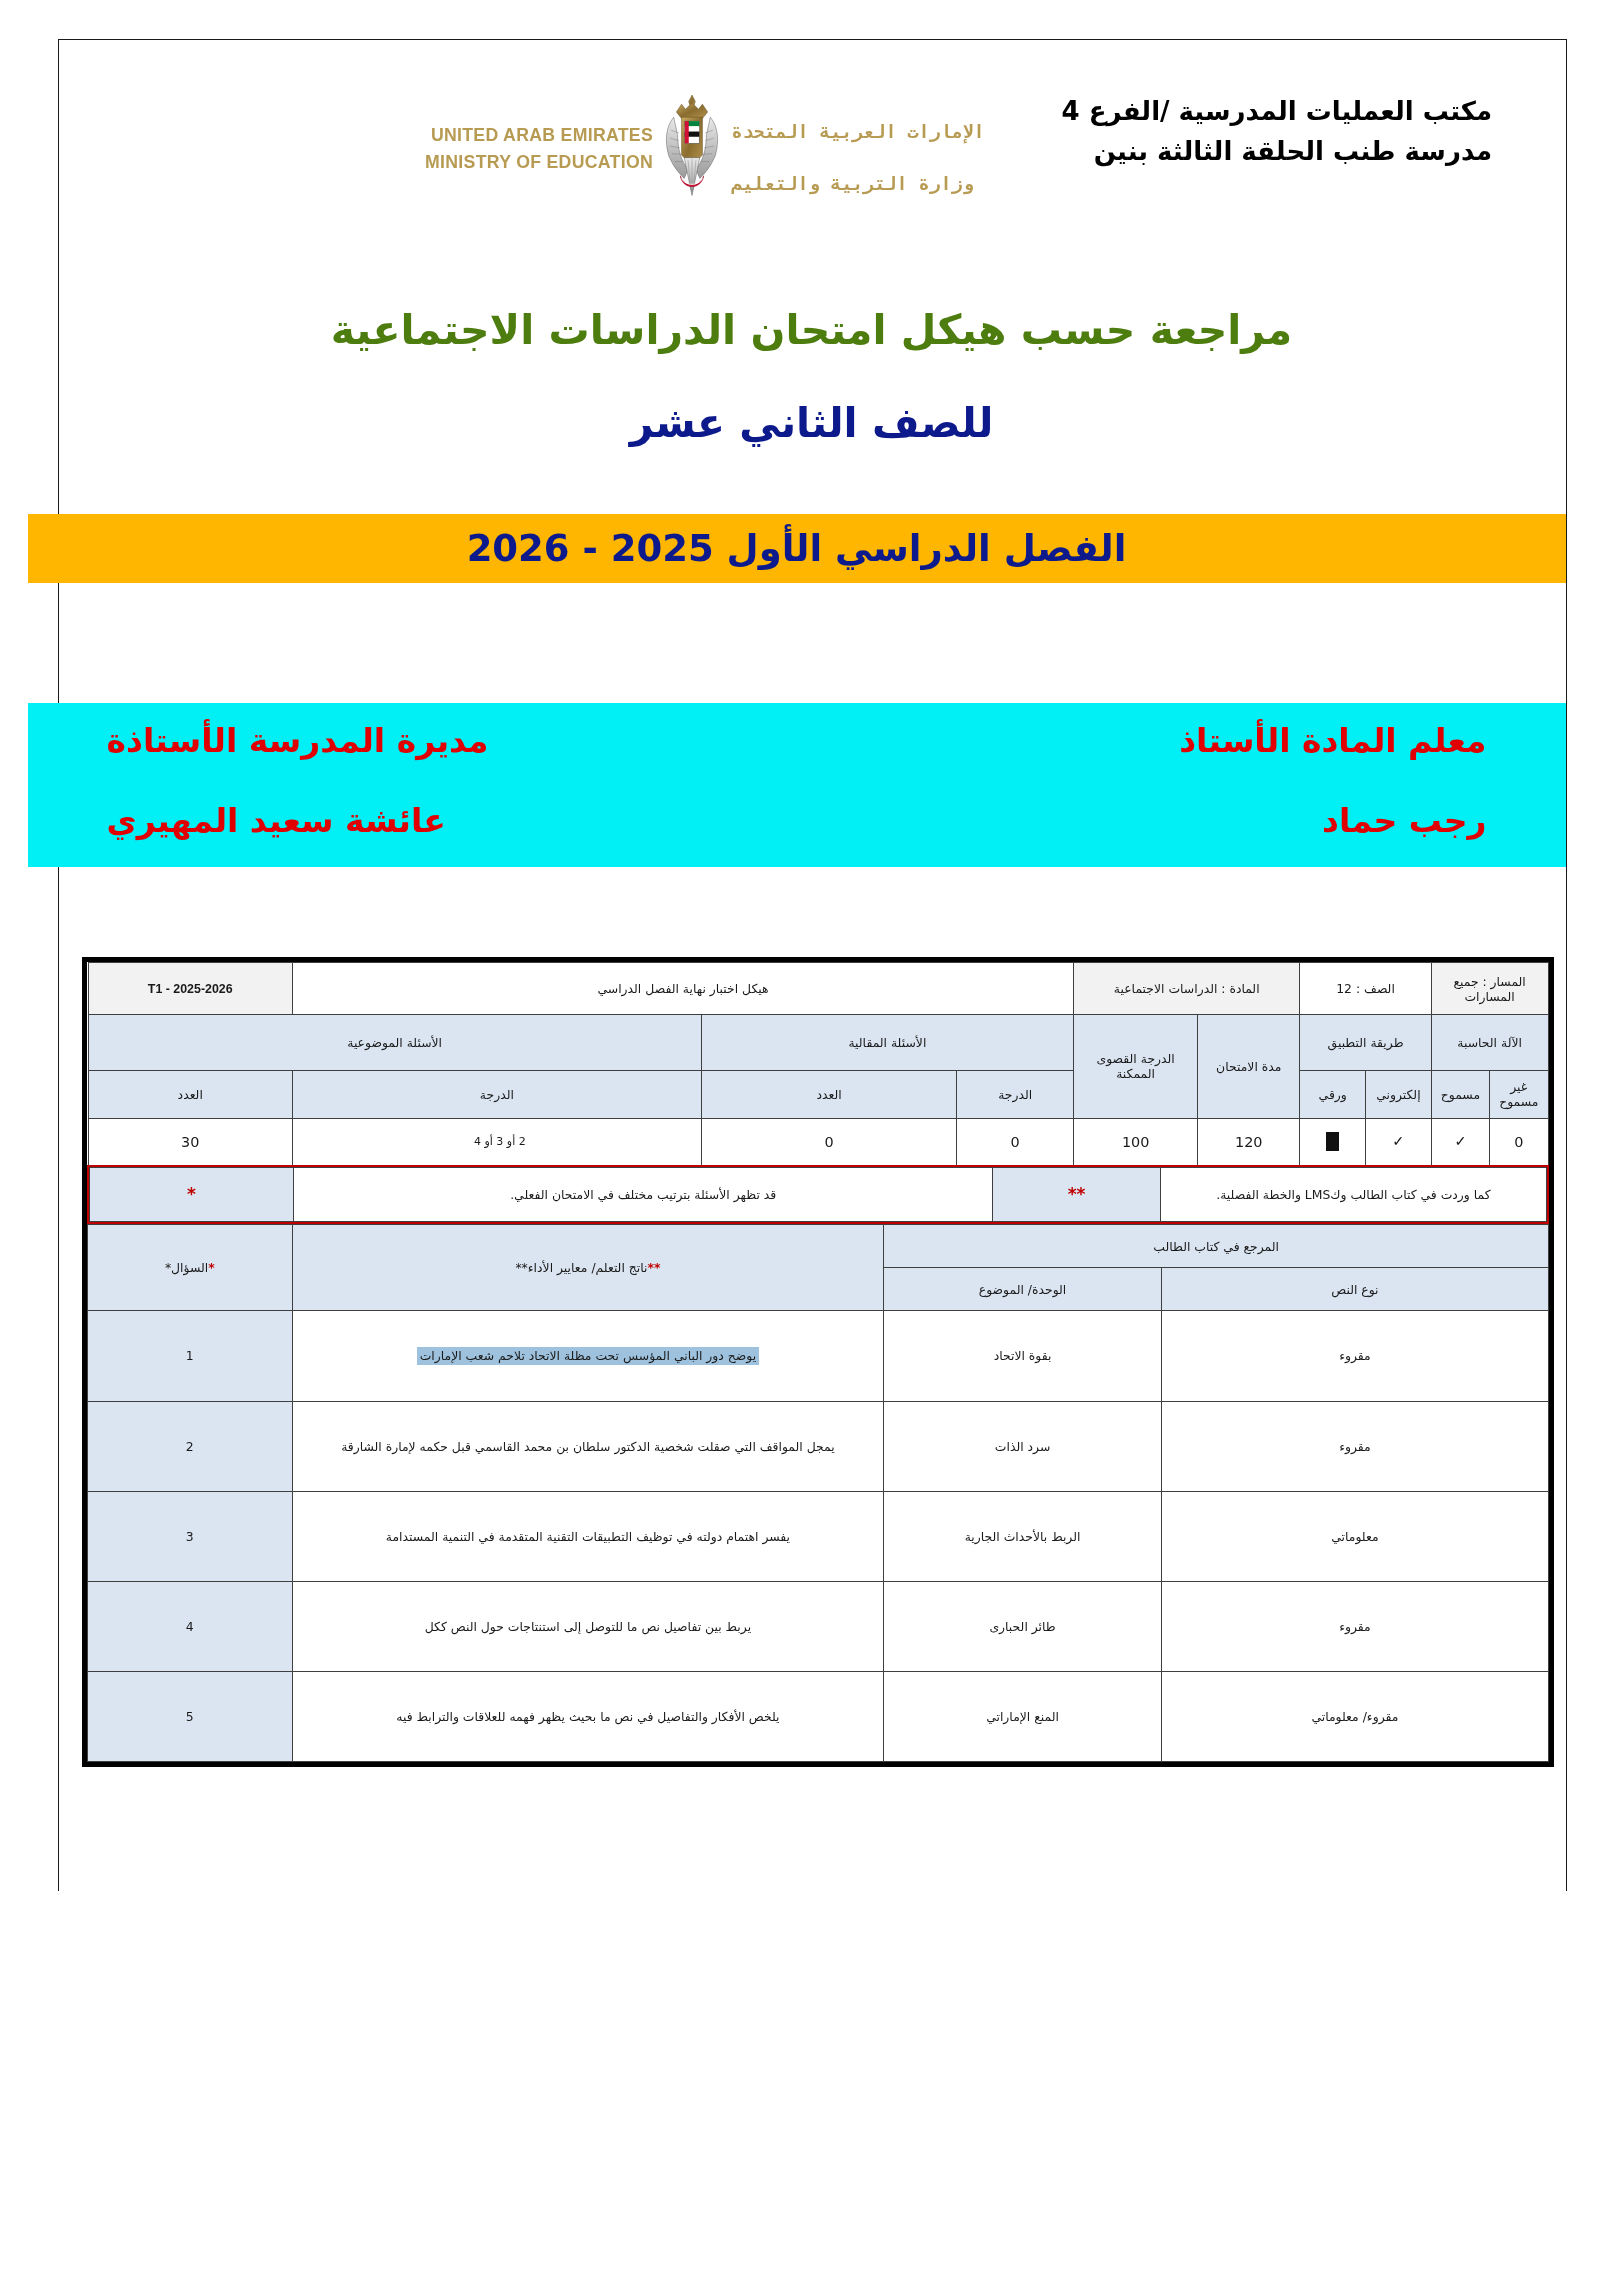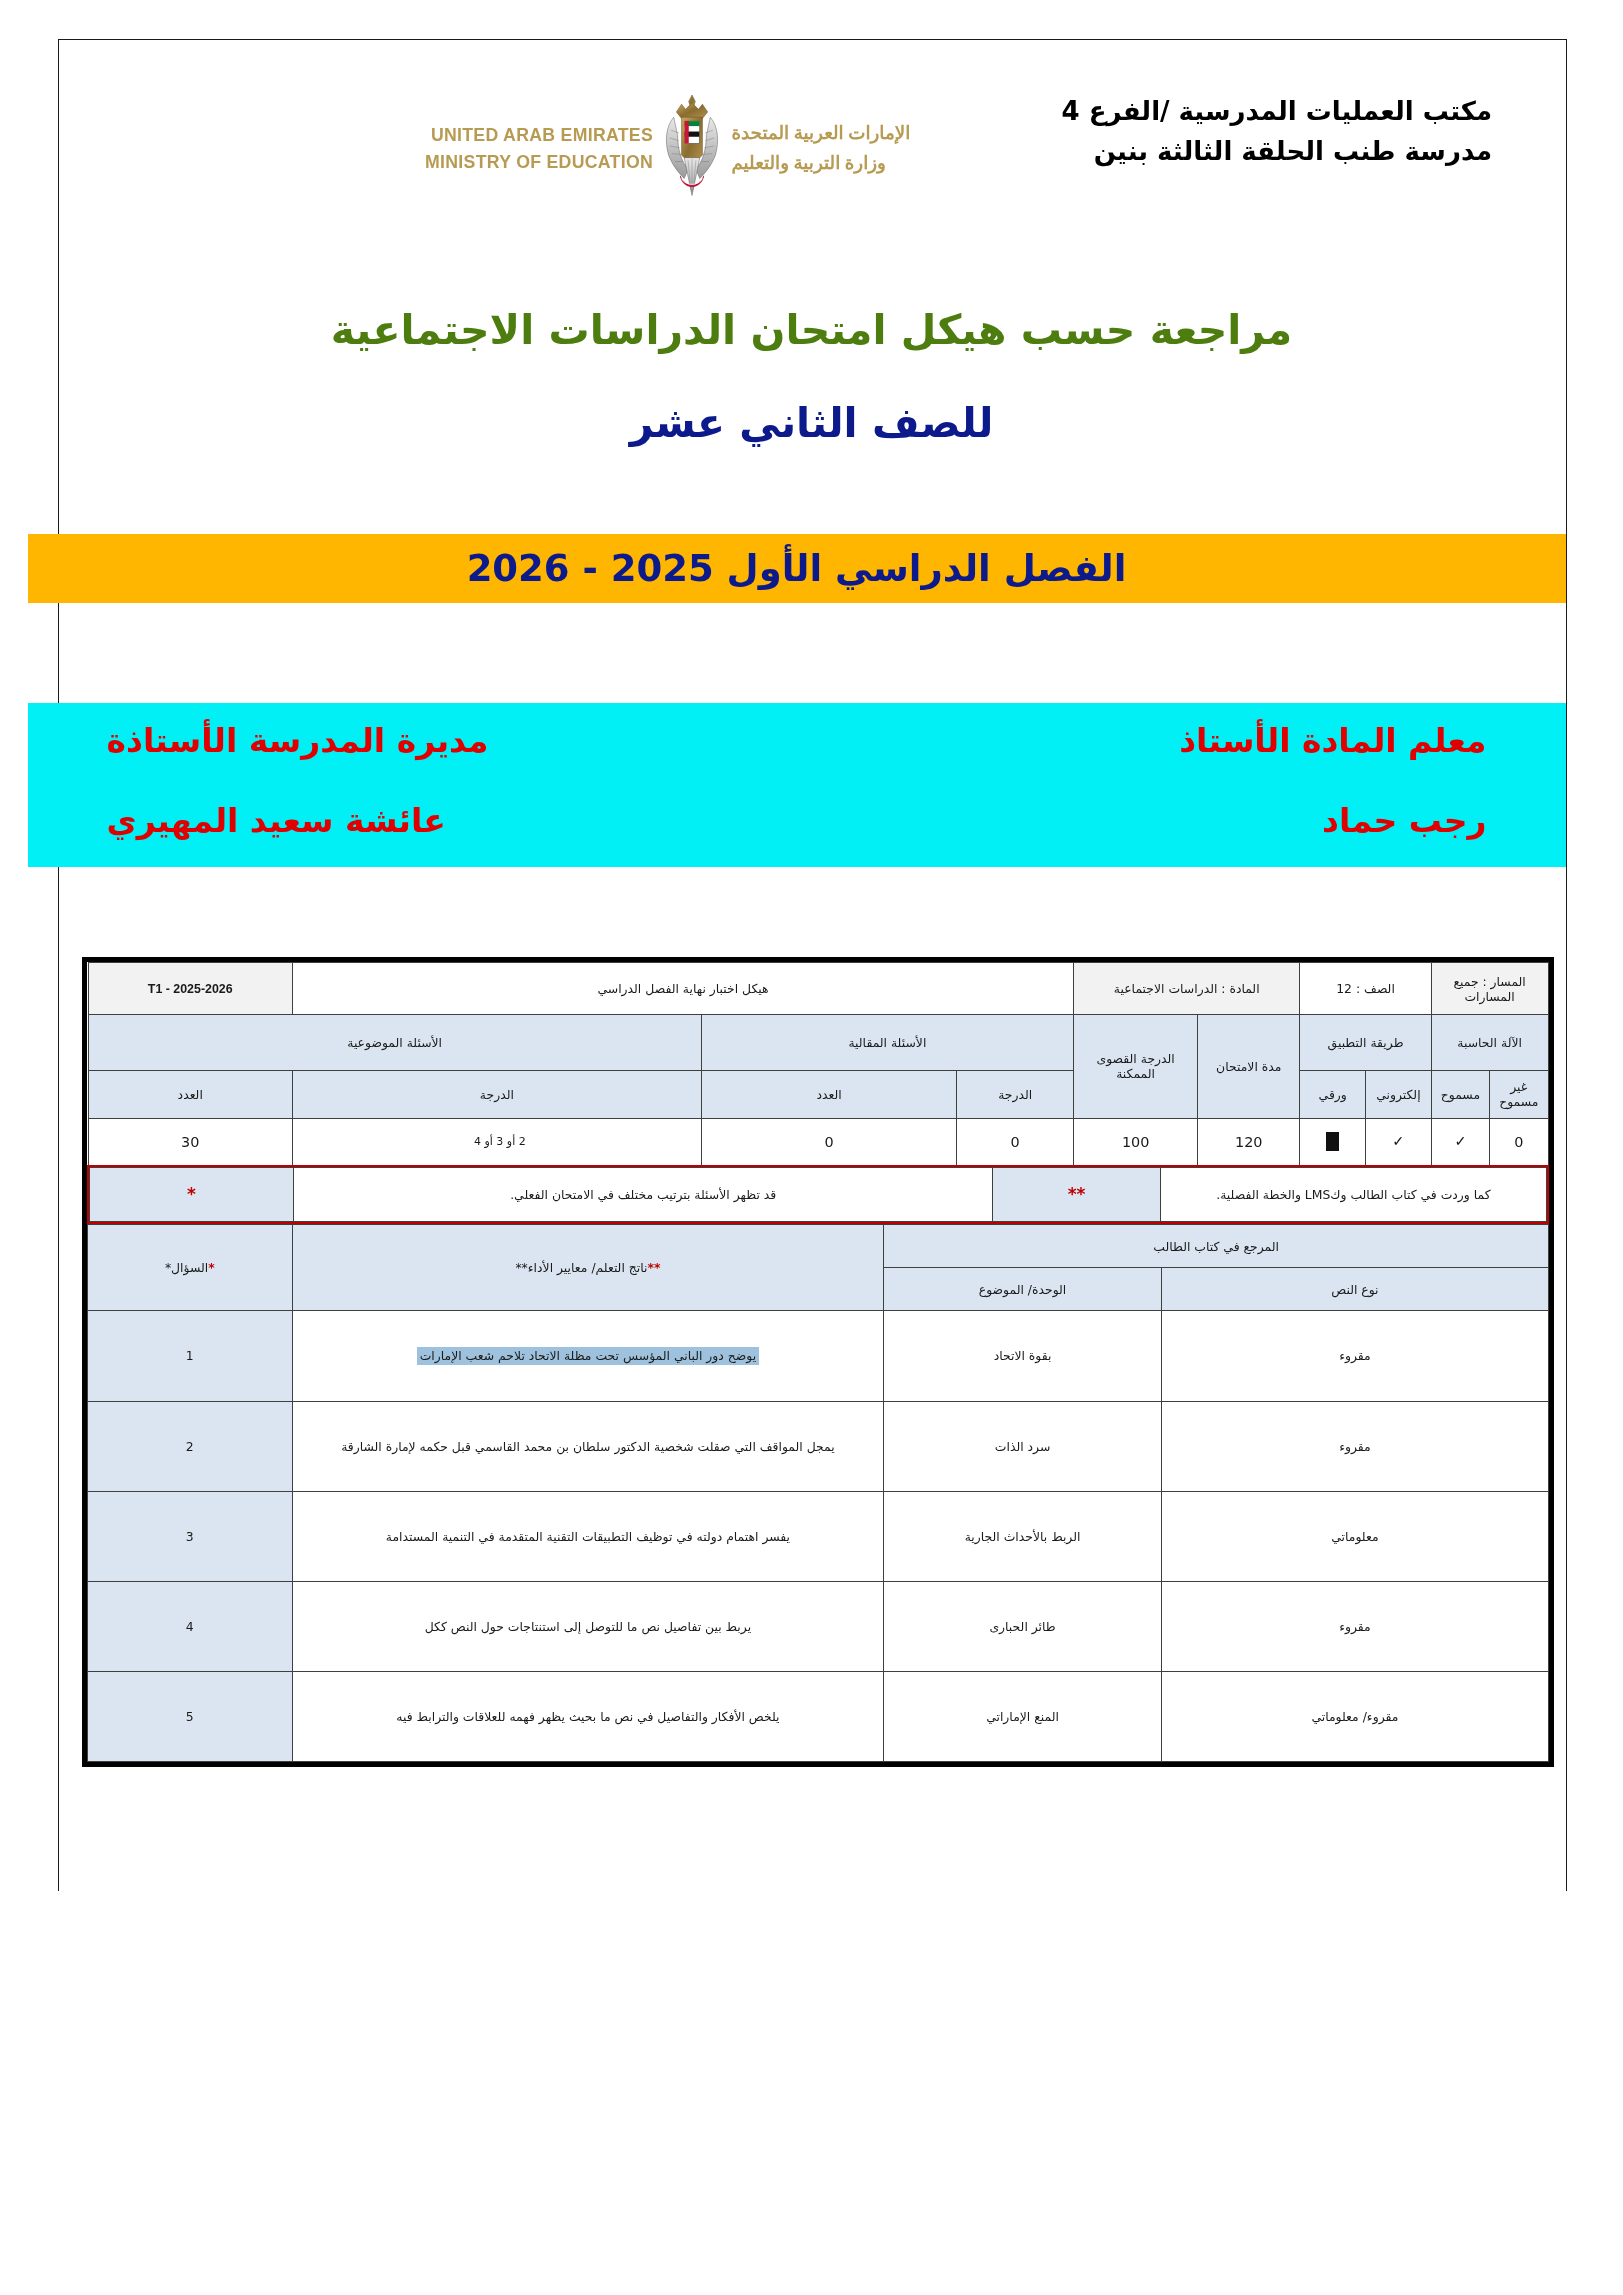--- a/index.html
+++ b/index.html
@@ -76,26 +76,27 @@
     color: #b89b52;
     line-height: 1.5;
     white-space: nowrap;
   }
   .logo-ar {
     text-align: left;
     direction: rtl;
     margin-left: 9.2px;
   }
   .logo-ar div {
-    font-family: Liberation Serif, serif;
+    font-family: Liberation Mono, monospace;
     font-size: 18.3px;
     font-weight: bold;
     color: #b89b52;
     line-height: 1.6;
     white-space: nowrap;
+    margin-top: 22px;
   }
   .emblem {
     width: 60px;
     height: 113px;
     position: relative;
     flex: none;
   }
 
   
   .main-title {
@@ -130,21 +131,20 @@
   .term-banner {
     position: absolute;
     left: 27.5px;
     top: 514px;
     width: 1538px;
     height: 69px;
     background: #ffb600;
     display: flex;
     align-items: center;
     justify-content: center;
-    margin-top: 20px;
   }
   .term-banner span {
     font-family: "DejaVu Sans", "Liberation Sans", sans-serif;
     font-size: 37px;
     font-weight: bold;
     color: #0d1a8c;
     direction: rtl;
     letter-spacing: -0.3px;
   }
 

